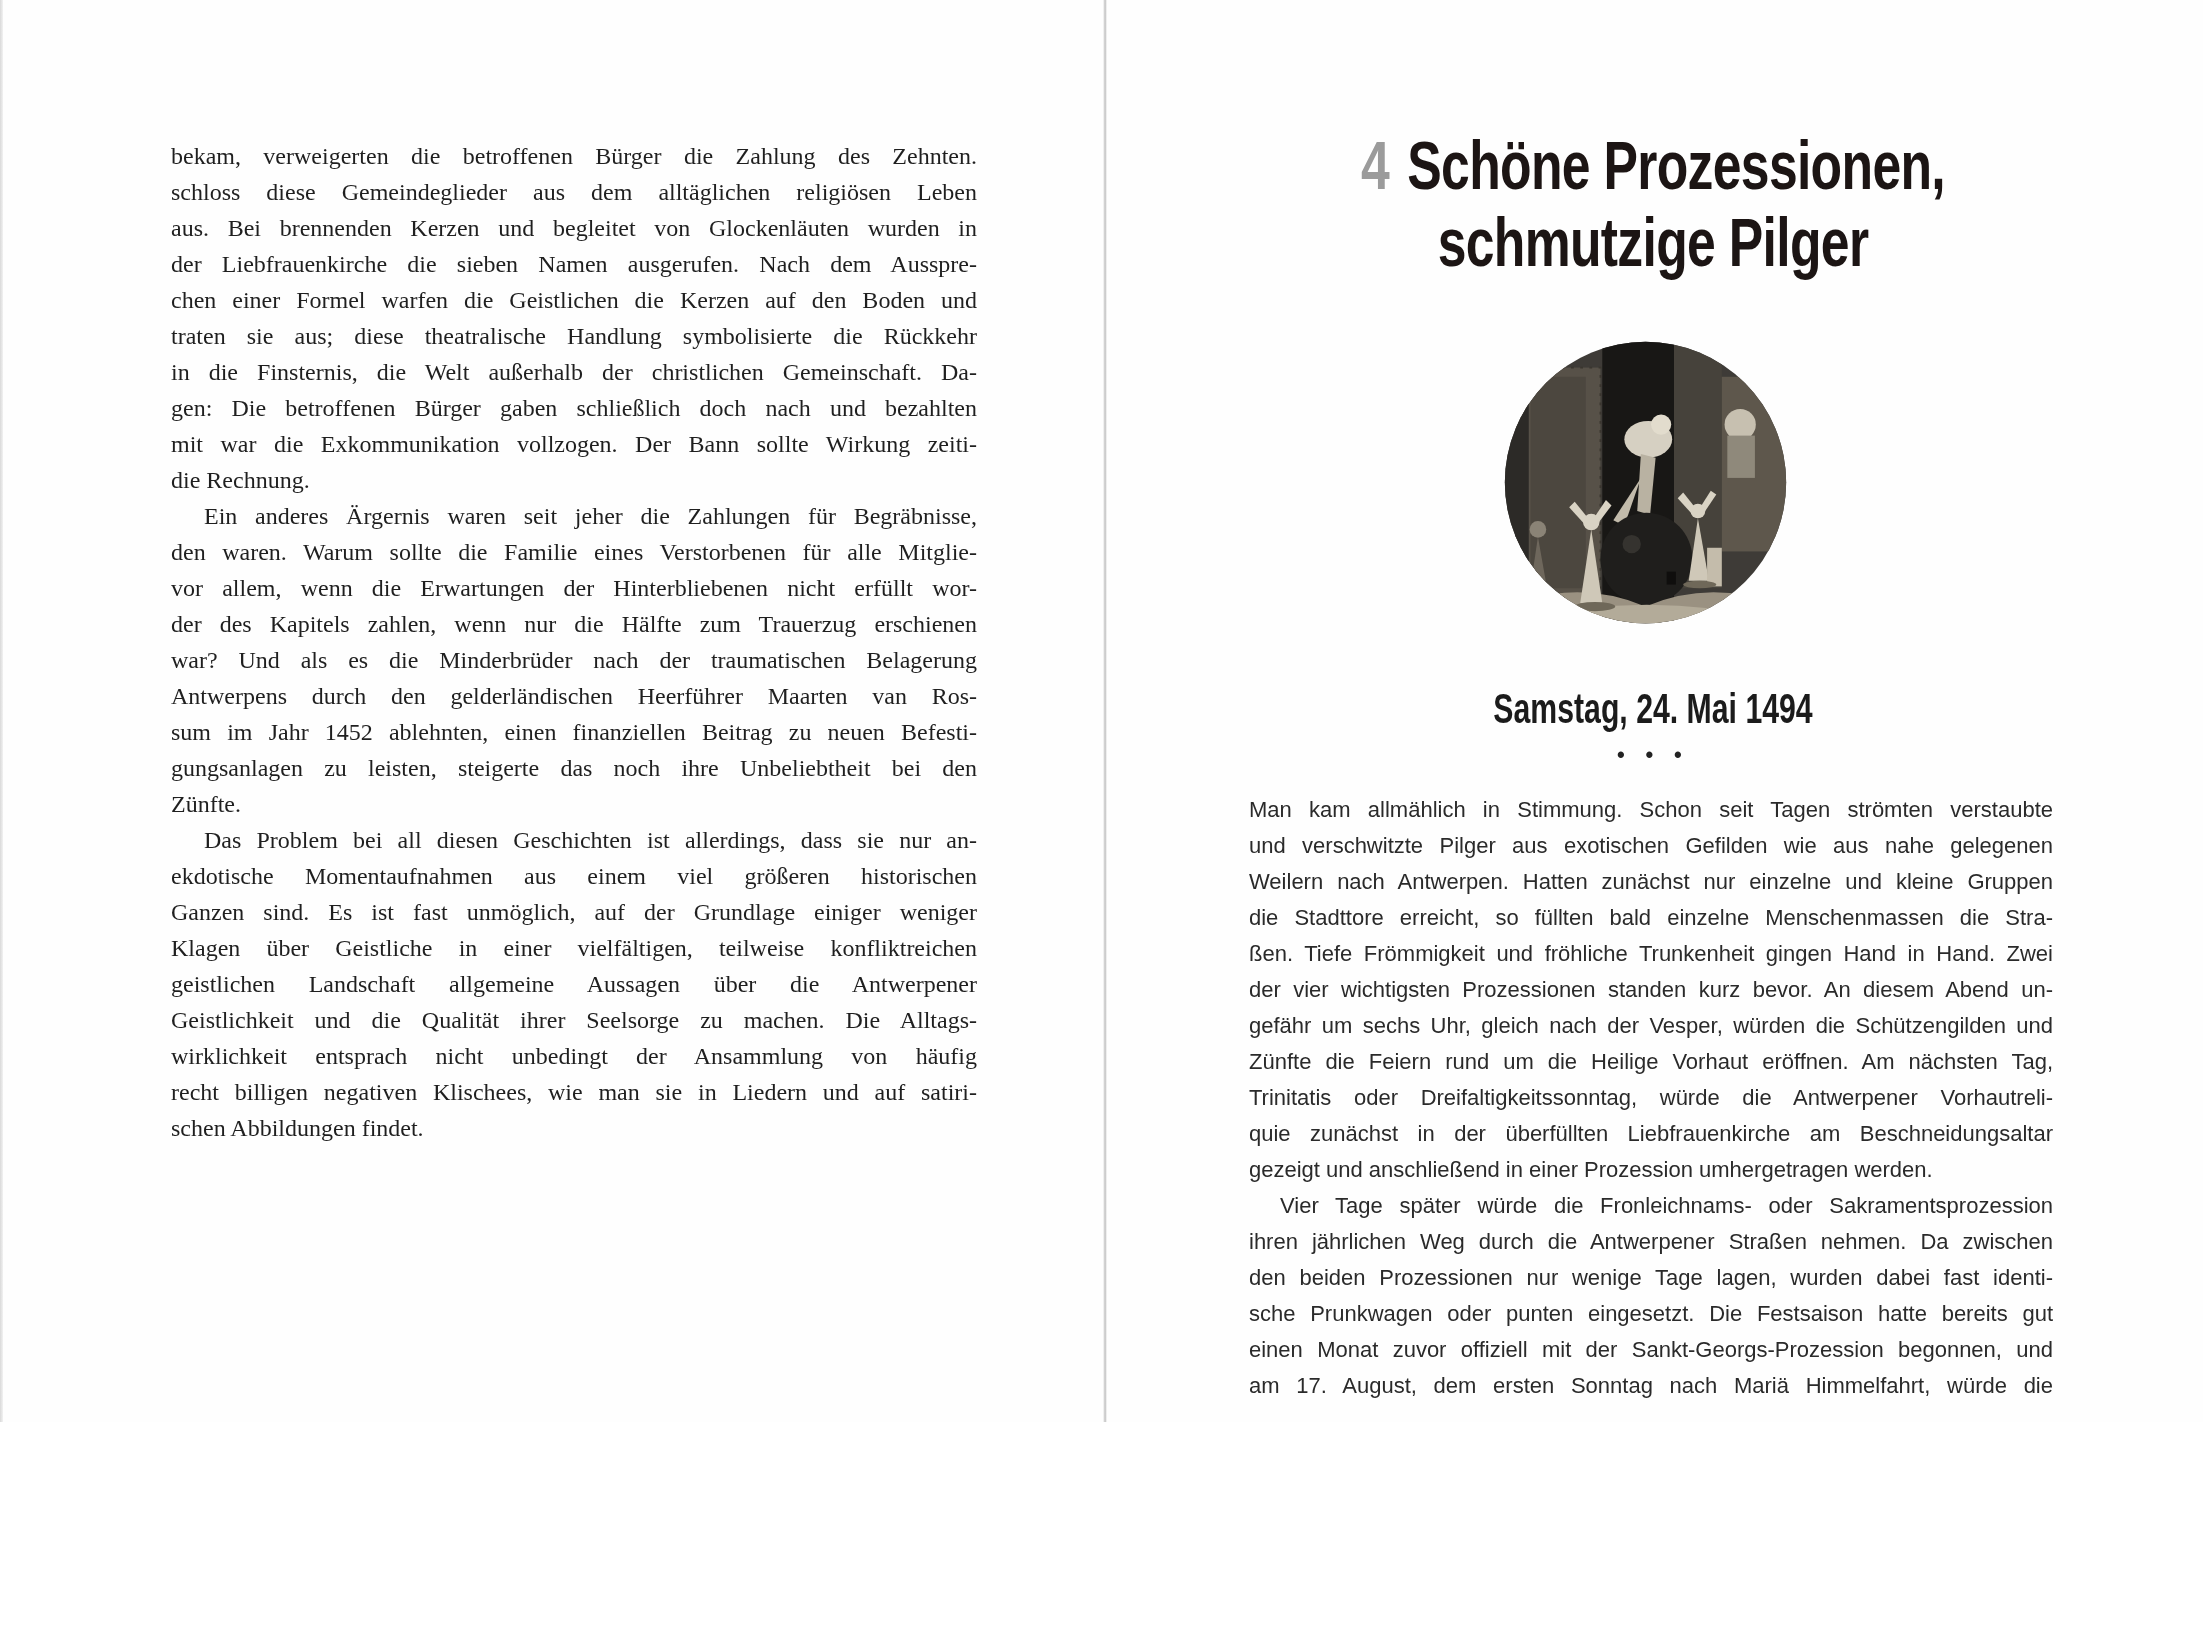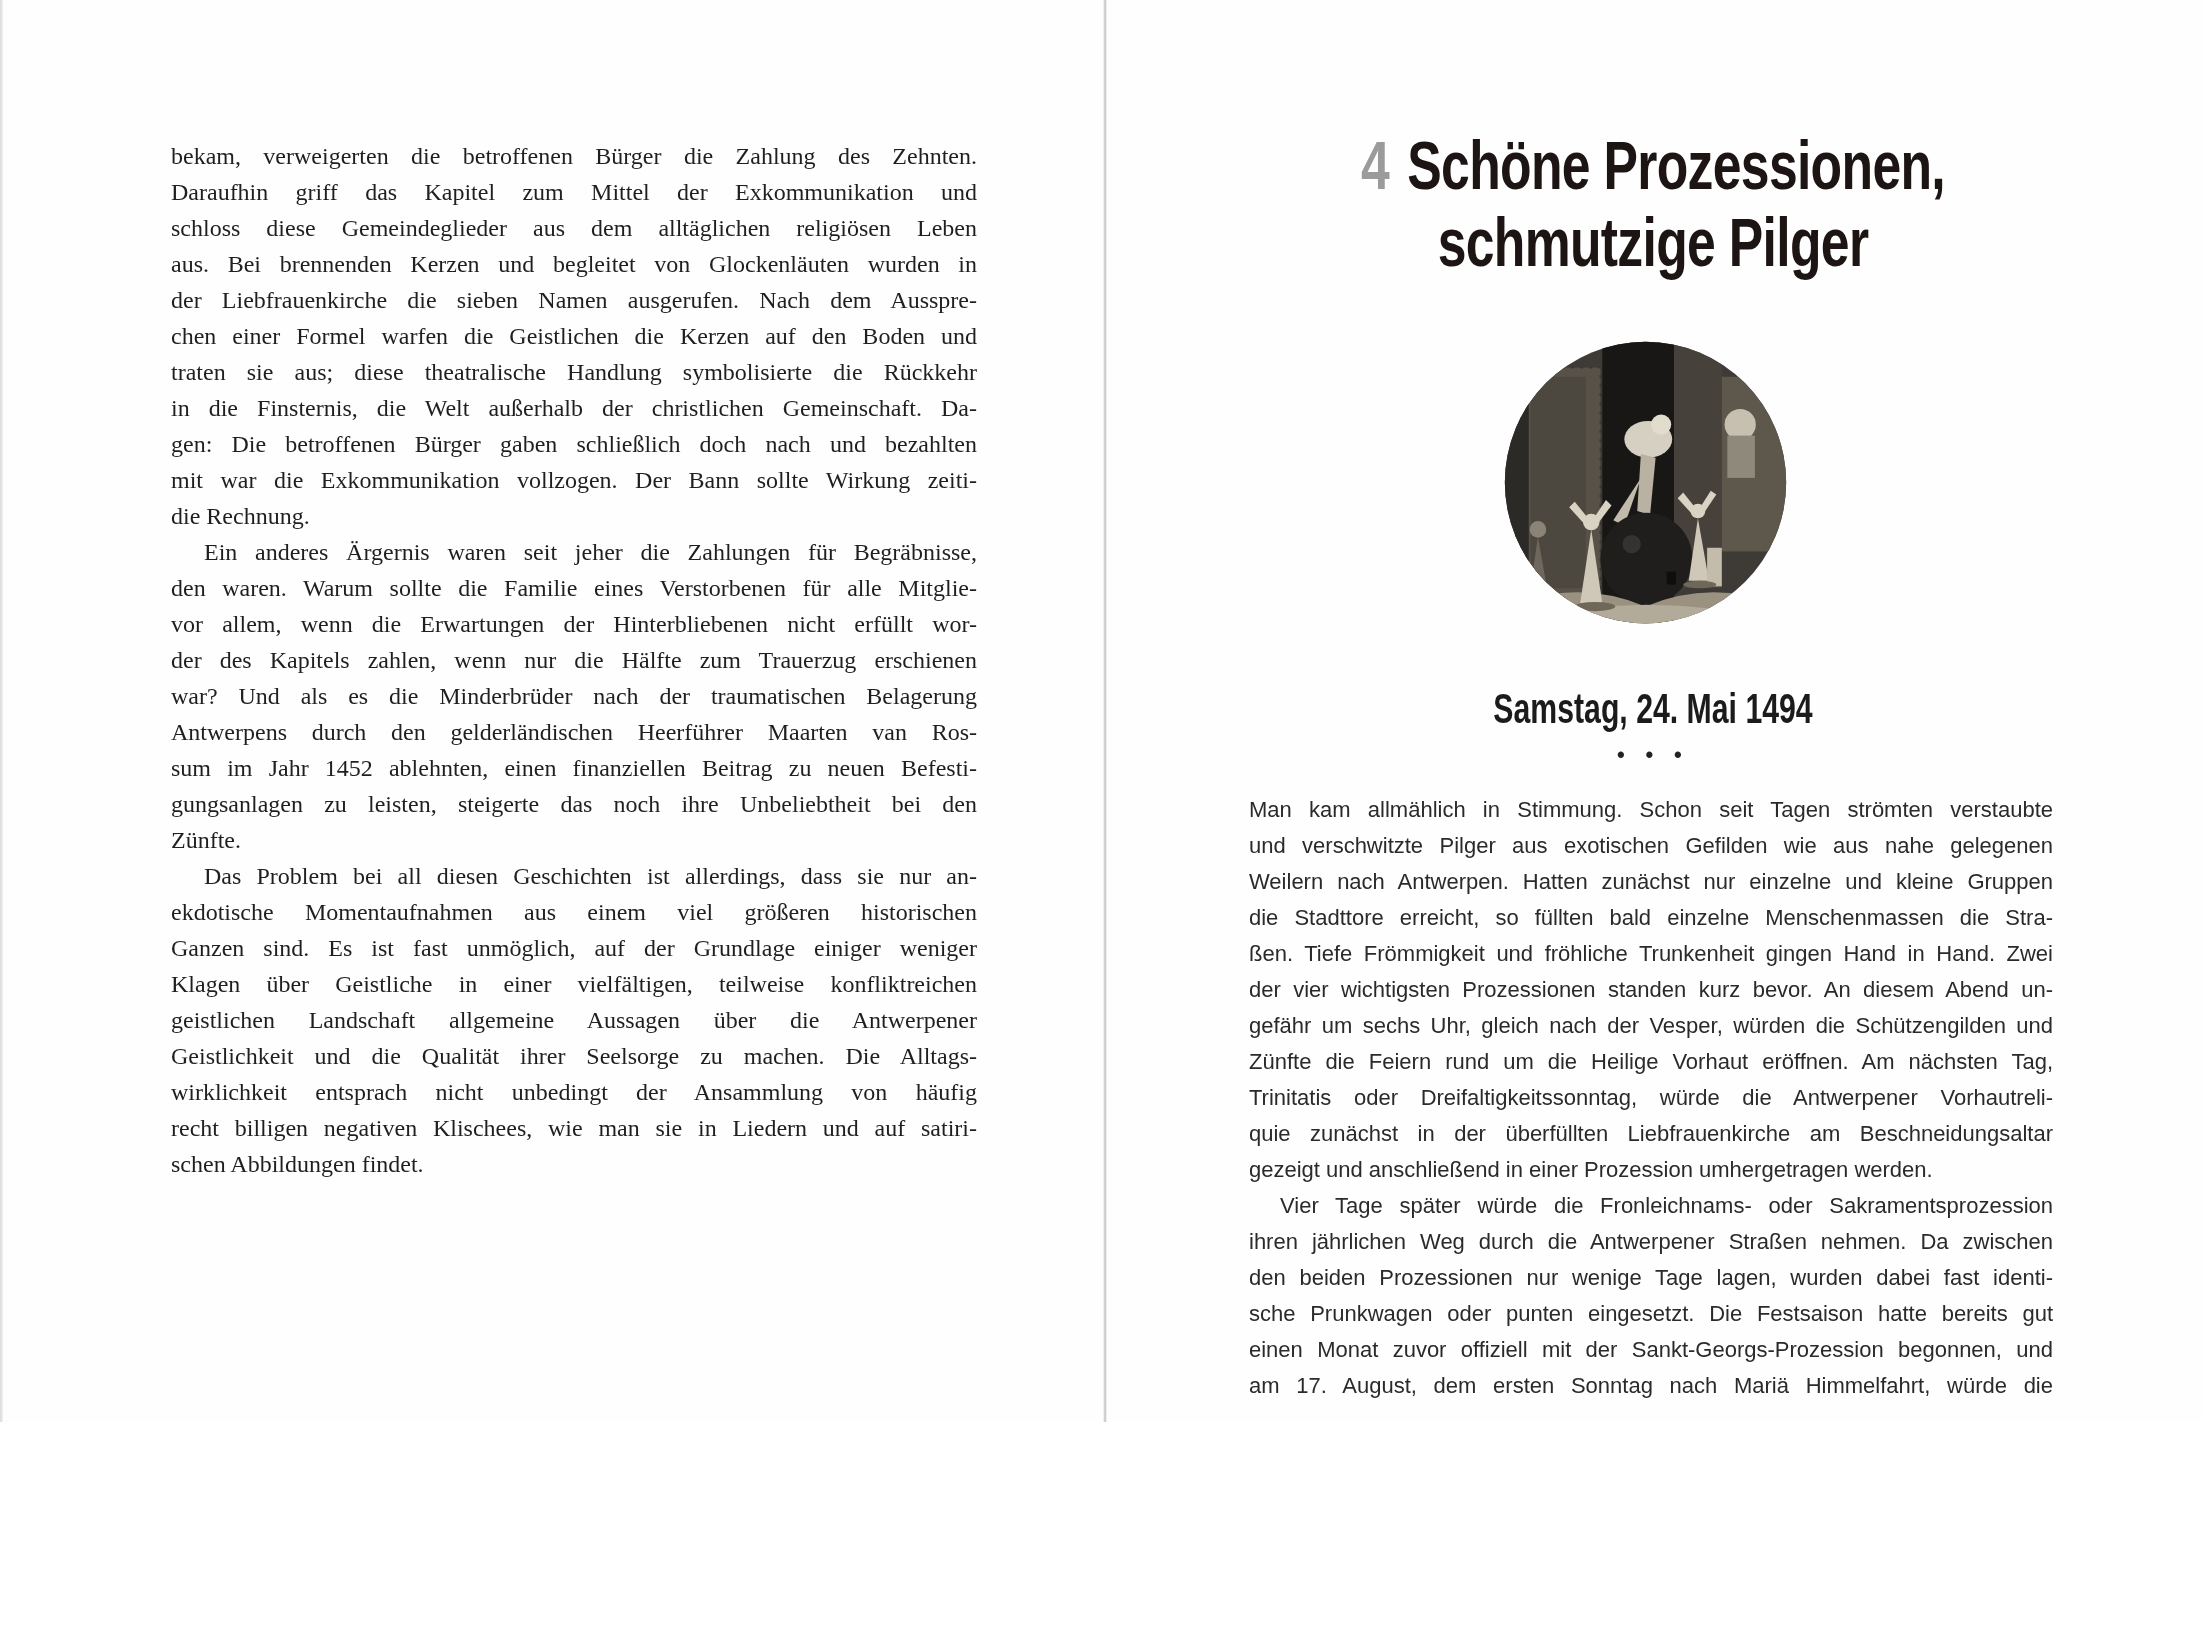--- a/index.html
+++ b/index.html
@@ -87,21 +87,20 @@
   .footer-right .pagenum{transform:scaleX(0.82);transform-origin:right center;}
 </style>
 </head>
 <body>
 
 <div class="spread">
 
   <div>
     <div class="textblock serif">
         <div class="line">bekam, verweigerten die betroffenen Bürger die Zahlung des Zehnten.</div>
-        <div class="line">Daraufhin griff das Kapitel zum Mittel der Exkommunikation und</div>
         <div class="line">schloss diese Gemeindeglieder aus dem alltäglichen religiösen Leben</div>
         <div class="line">aus. Bei brennenden Kerzen und begleitet von Glockenläuten wurden in</div>
         <div class="line">der Liebfrauenkirche die sieben Namen ausgerufen. Nach dem Ausspre-</div>
         <div class="line">chen einer Formel warfen die Geistlichen die Kerzen auf den Boden und</div>
         <div class="line">traten sie aus; diese theatralische Handlung symbolisierte die Rückkehr</div>
         <div class="line">in die Finsternis, die Welt außerhalb der christlichen Gemeinschaft. Da-</div>
         <div class="line">gen: Die betroffenen Bürger gaben schließlich doch nach und bezahlten</div>
         <div class="line">mit war die Exkommunikation vollzogen. Der Bann sollte Wirkung zeiti-</div>
         <div class="line end">die Rechnung.</div>
         <div class="line indent">Ein anderes Ärgernis waren seit jeher die Zahlungen für Begräbnisse,</div>

